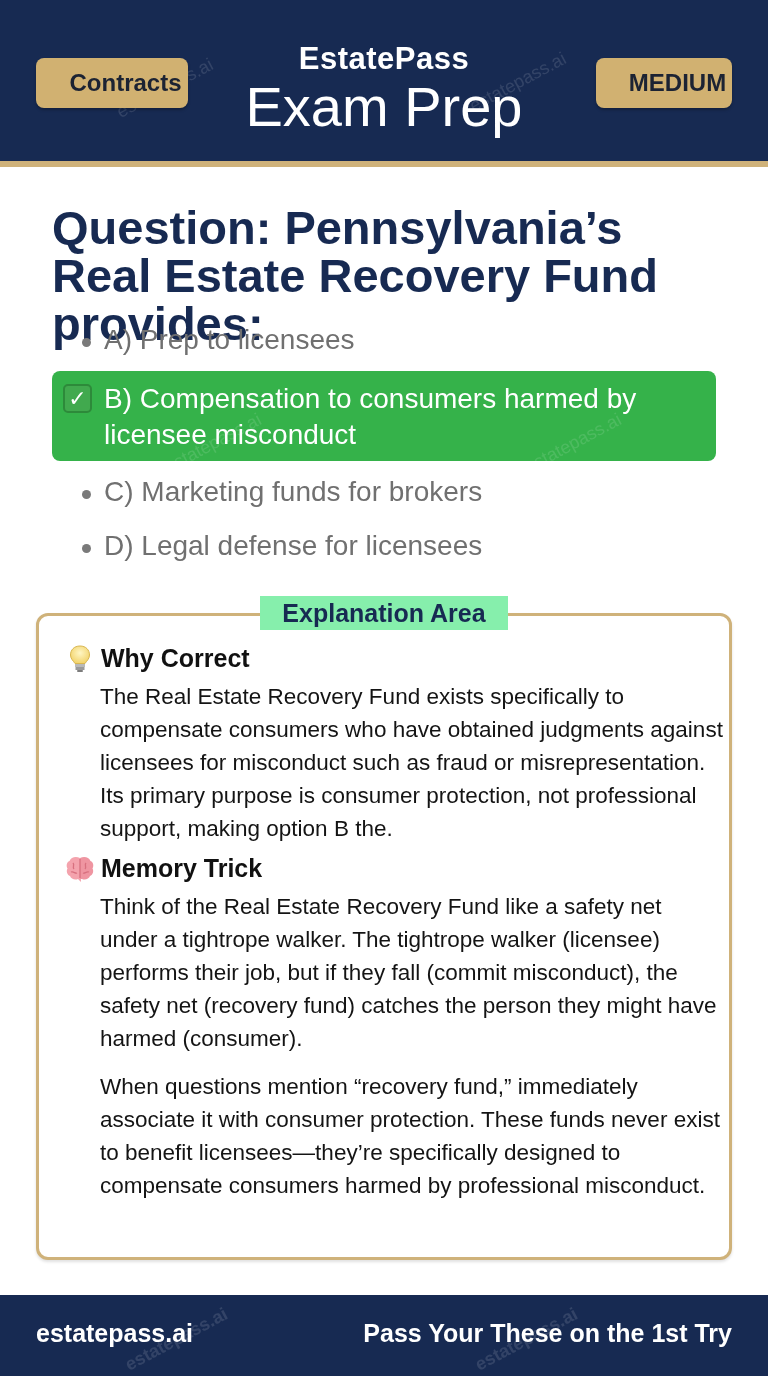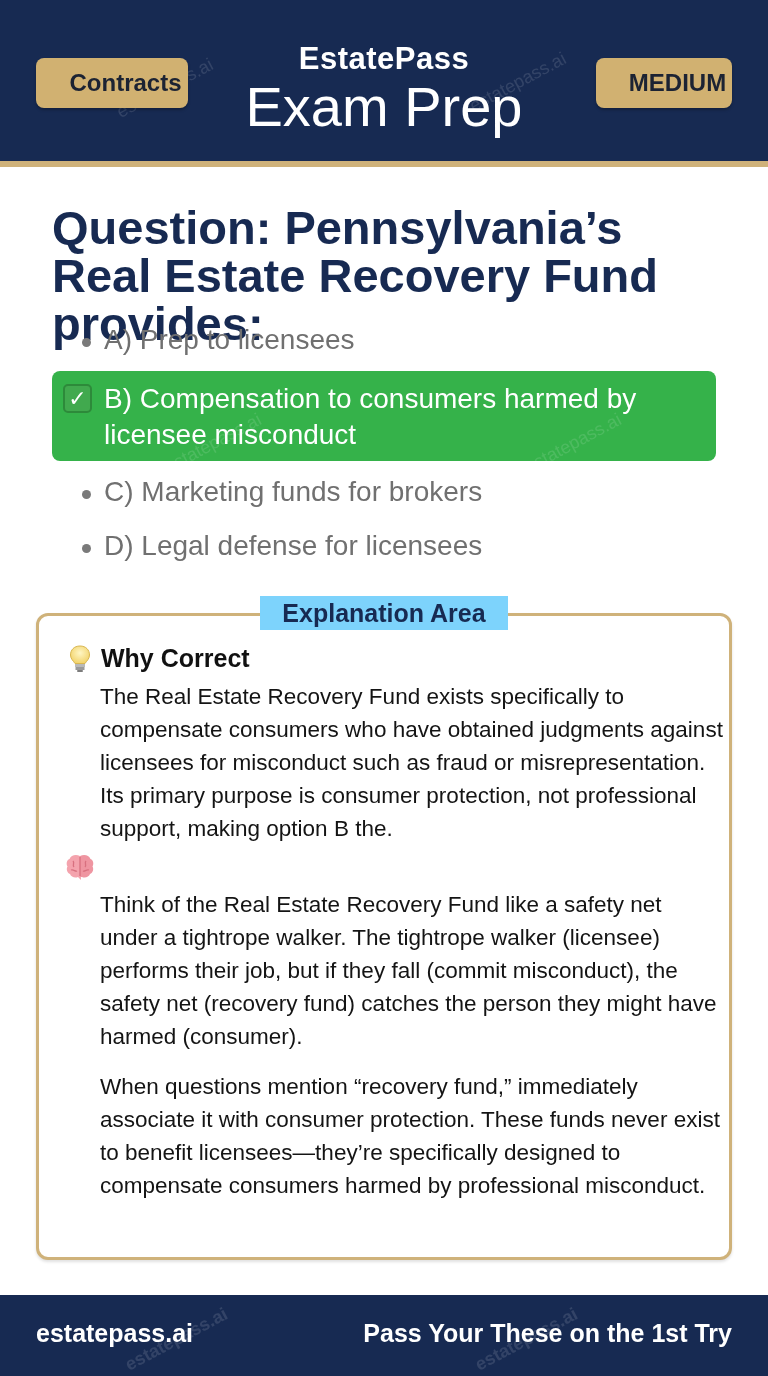--- a/index.html
+++ b/index.html
@@ -65,21 +65,21 @@
     .opt-c { position: absolute; top: 156px; left: 0; }
     .opt-d { position: absolute; top: 210px; left: 0; }
 
     .expl-box {
       position: absolute; left: 36px; top: 613px; width: 696px; height: 647px;
       border: 3px solid #cfb27a; border-radius: 12px; background: #ffffff;
       box-shadow: 0 2px 3px rgba(0,0,0,0.12);
     }
     .expl-legend {
       position: absolute; left: 260px; top: 596px; width: 248px; height: 34px;
-      background: #7dd3fc; text-align: center; color: #172a52;
+      background: #86efac; text-align: center; color: #172a52;
       font-size: 25px; font-weight: bold; line-height: 34px;
     }
     .section { position: absolute; left: 64px; width: 660px; }
     .section-head {
       font-size: 25px; font-weight: bold; color: #111111; line-height: 32px;
       display: flex; align-items: flex-end;
     }
     .section-head .ico { width: 32px; height: 30px; margin-right: 5px; display: inline-flex; align-items: center; justify-content: center; }
     .section-body { font-size: 22.5px; color: #141414; line-height: 33px; margin-top: 6px; margin-left: 36px; }
     .sec-why { top: 642px; }
@@ -157,20 +157,21 @@
 
 <div class="section sec-memory">
   <div class="section-head">
     <span class="ico">
       <svg width="30" height="28" viewBox="0 0 30 28">
         <path d="M15 3 C11 1 6 2 4.5 6 C1.5 7 1 11 2.5 13.5 C1 16 2 20 5 21 C6 24 10 25.5 13 24 L16 27 L15 3 Z" fill="#f4a3ad"></path>
         <path d="M15 3 C19 1 24 2 25.5 6 C28.5 7 29 11 27.5 13.5 C29 16 28 20 25 21 C24 24 20 25.5 17 24 L15 24 Z" fill="#ef95a1"></path>
         <path d="M8 8 C10 10 7 12 9 14 M21 8 C19 10 22 12 20 14 M6 17 C9 16 10 19 12 18 M24 17 C21 16 20 19 18 18 M15 4 L15 23" stroke="#d8707f" stroke-width="1.3" fill="none"></path>
       </svg>
     </span>
+    <span>Memory Trick</span>
   </div>
   <div class="section-body">Think of the Real Estate Recovery Fund like a safety net under a tightrope walker. The tightrope walker (licensee) performs their job, but if they fall (commit misconduct), the safety net (recovery fund) catches the person they might have harmed (consumer).</div>
 </div>
 
 <div class="section sec-tip">
   <div class="section-body">When questions mention “recovery fund,” immediately associate it with consumer protection. These funds never exist to benefit licensees—they’re specifically designed to compensate consumers harmed by professional misconduct.</div>
 </div>
 
 <div class="footer">
   <span class="watermark" style="left:120px;top:34px;">estatepass.ai</span>

